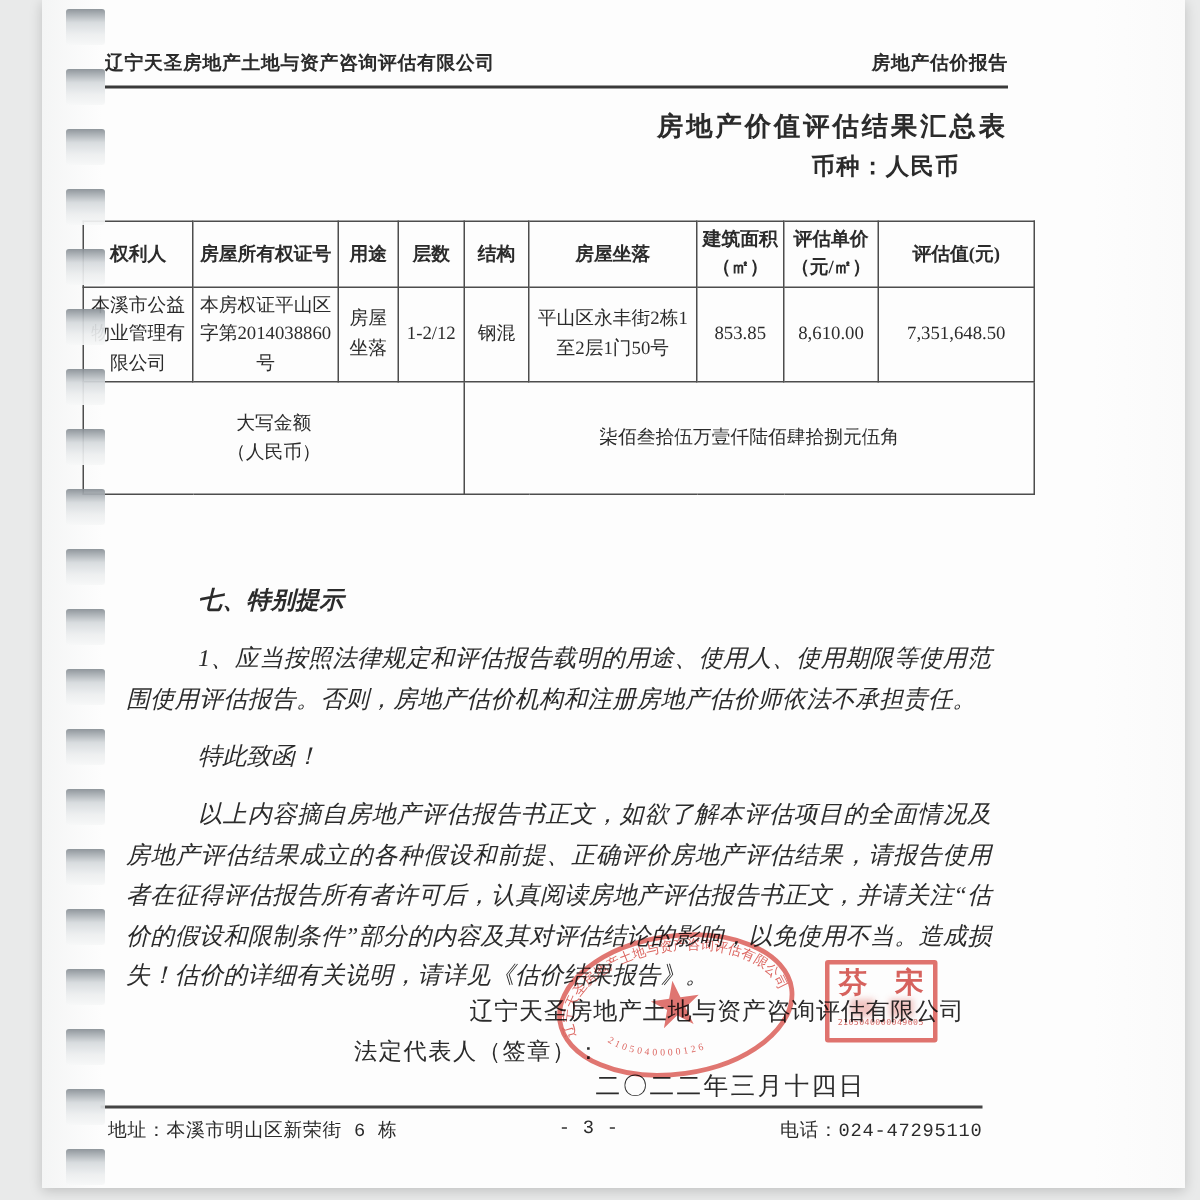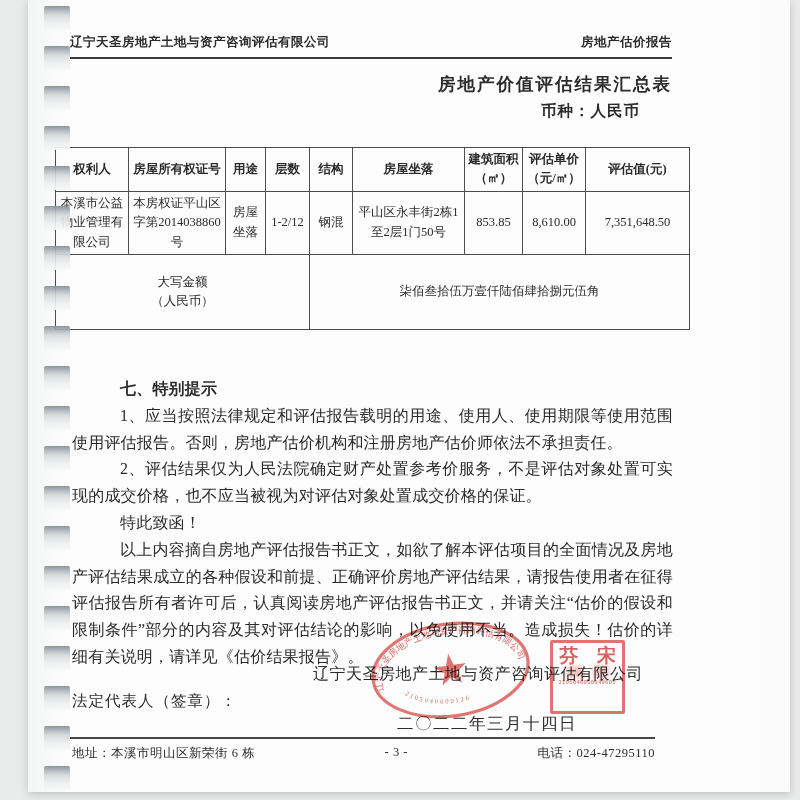--- a/index.html
+++ b/index.html
@@ -50,50 +50,50 @@
   tr.data-row{height:58px;}
   tr.total-row{height:56px;}
   tr.words-row{height:75px;}
   td.val-left{text-align:left;padding-left:14px;}
   
   .notice{
     position:absolute;left:72px;top:376px;width:601px;
     font-size:16px;line-height:26.8px;letter-spacing:.2px;
     text-align:justify;
   }
-  .notice p{margin:0;text-indent:48px;}
+  .notice p{margin:12px;text-indent:48px;font-style:italic;}
   .notice .heading{font-weight:bold;}
   
   .sign-company{position:absolute;left:72px;top:664px;width:571px;text-align:right;font-size:16px;letter-spacing:.5px;}
-  .sign-rep{position:absolute;left:72px;top:691px;width:571px;text-align:left;padding-right:78px;box-sizing:border-box;font-size:15.5px;letter-spacing:1px;}
+  .sign-rep{position:absolute;left:72px;top:691px;width:571px;text-align:center;padding-right:78px;box-sizing:border-box;font-size:15.5px;letter-spacing:1px;}
   .sign-date{position:absolute;left:72px;top:713px;width:571px;text-align:right;padding-right:66px;box-sizing:border-box;font-size:16.5px;letter-spacing:1.5px;}
   
   .stamp{position:absolute;z-index:6;mix-blend-mode:multiply;opacity:.85;}
   .company-seal{left:368px;top:620px;width:165px;height:100px;transform:rotate(-8deg);}
   .name-seal{
-    left:550px;top:640px;width:75px;height:74px;box-sizing:border-box;
+    left:550px;top:640px;width:75px;height:55px;box-sizing:border-box;
     border:3px solid rgba(213,62,55,.85);border-radius:2px;
     display:flex;flex-direction:column;align-items:center;justify-content:flex-start;
   }
   .name-seal-text{
     font-size:19px;font-weight:bold;color:rgba(205,55,50,.92);
     letter-spacing:7px;margin-top:2px;text-indent:7px;line-height:21px;white-space:nowrap;
   }
   .name-seal-row2{display:flex;gap:10px;margin-top:0;}
   .name-seal-row2 span{width:16px;height:12px;background:rgba(222,92,86,.42);filter:blur(2px);display:block;}
   .name-seal-serial{
     font-size:10px;color:rgba(198,55,50,.9);white-space:nowrap;
     transform:scale(.55);transform-origin:center top;margin-top:1px;letter-spacing:.5px;
     font-family:"DejaVu Sans Mono","Liberation Mono",monospace;
   }
   
   .footer-rule{position:absolute;left:67px;top:737px;width:588px;height:2px;background:#454545;}
   .page-footer{
     position:absolute;left:72px;top:745px;width:583px;
-    display:flex;justify-content:space-between;font-size:12.5px;letter-spacing:.5px;
+    display:flex;justify-content:space-between;font-size:12.5px;letter-spacing:.5px;font-family:Liberation Mono, monospace;
   }
 </style>
 </head>
 <body>
 
 <div class="page"></div>
 <div id="holes">
     <div class="hole" style="top: 6px;"></div>
     <div class="hole" style="top: 46px;"></div>
     <div class="hole" style="top: 86px;"></div>
@@ -165,21 +165,20 @@
       <div>（人民币）</div>
     </td>
     <td colspan="5" class="val-left">柒佰叁拾伍万壹仟陆佰肆拾捌元伍角</td>
   </tr>
 </tbody>
   </table>
 
 <div class="notice">
   <p class="heading">七、特别提示</p>
   <p>1、应当按照法律规定和评估报告载明的用途、使用人、使用期限等使用范围使用评估报告。否则，房地产估价机构和注册房地产估价师依法不承担责任。</p>
-  <p>2、评估结果仅为人民法院确定财产处置参考价服务，不是评估对象处置可实现的成交价格，也不应当被视为对评估对象处置成交价格的保证。</p>
   <p>特此致函！</p>
   <p>以上内容摘自房地产评估报告书正文，如欲了解本评估项目的全面情况及房地产评估结果成立的各种假设和前提、正确评价房地产评估结果，请报告使用者在征得评估报告所有者许可后，认真阅读房地产评估报告书正文，并请关注“估价的假设和限制条件”部分的内容及其对评估结论的影响，以免使用不当。造成损失！估价的详细有关说明，请详见《估价结果报告》。</p>
 </div>
 
 <div class="sign-company">辽宁天圣房地产土地与资产咨询评估有限公司</div>
 <div class="sign-rep">法定代表人（签章）：</div>
 <div class="sign-date">二〇二二年三月十四日</div>
 
 <div class="stamp company-seal">
   <svg width="165" height="100" viewBox="0 0 165 100">

